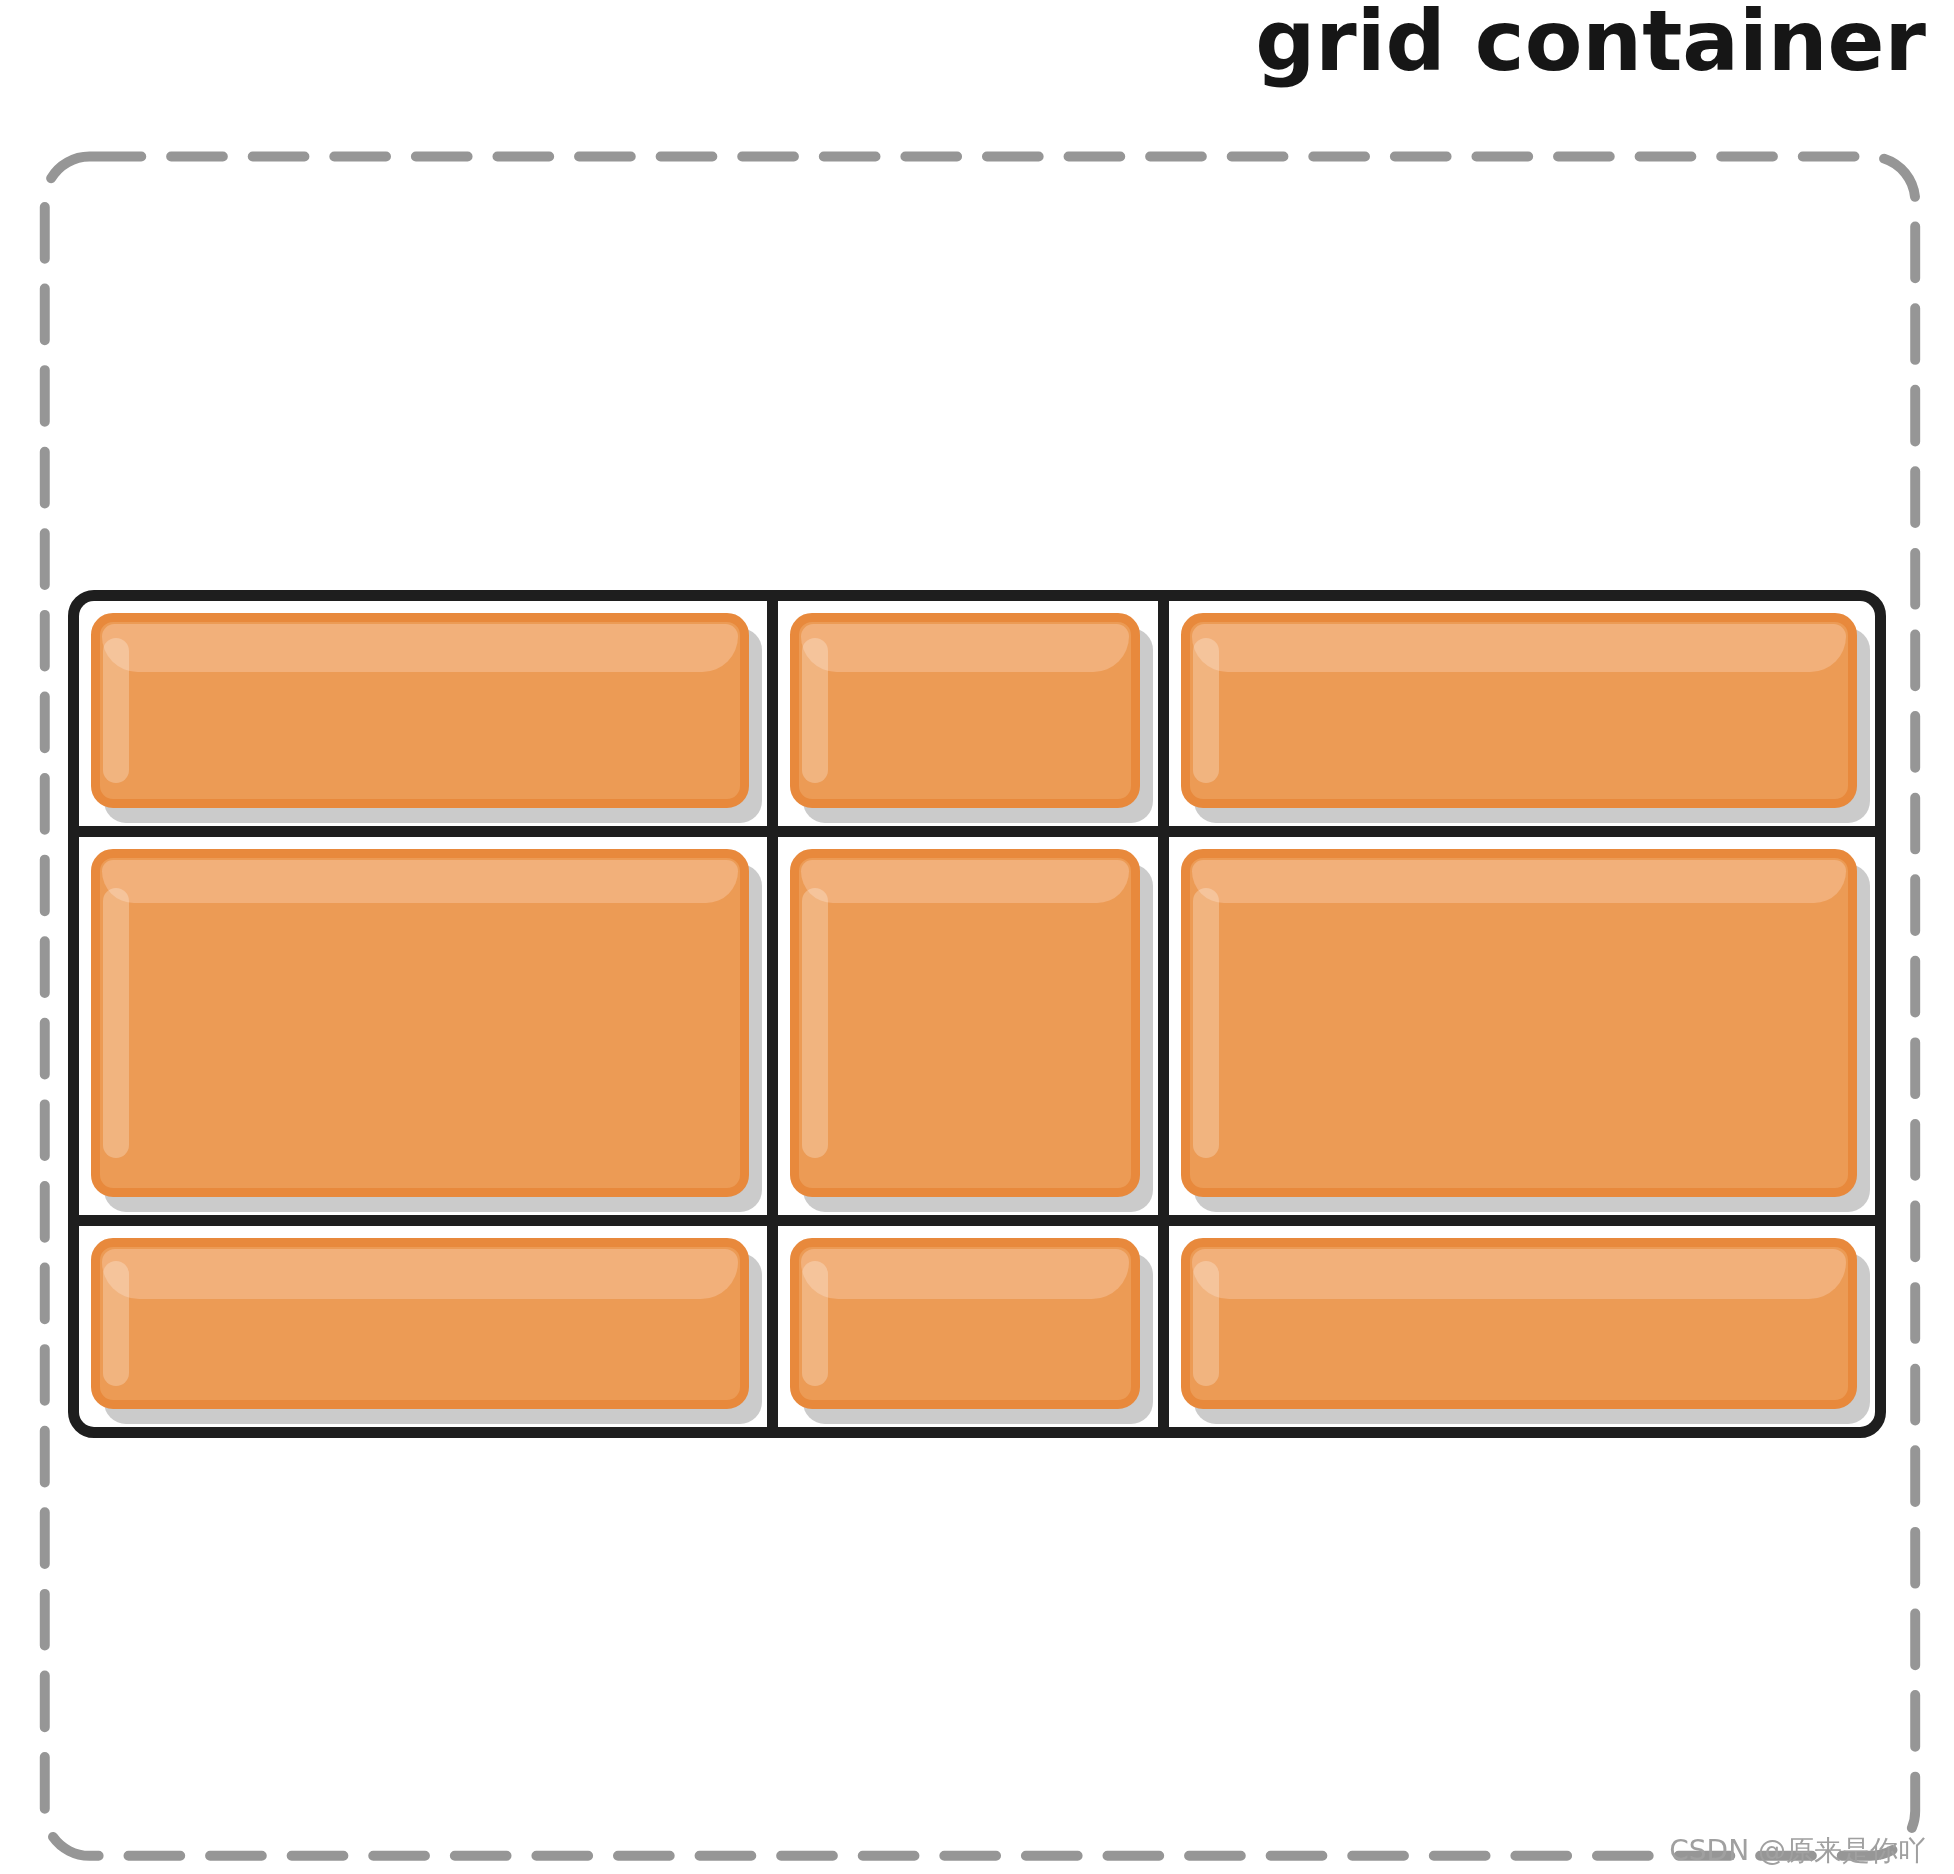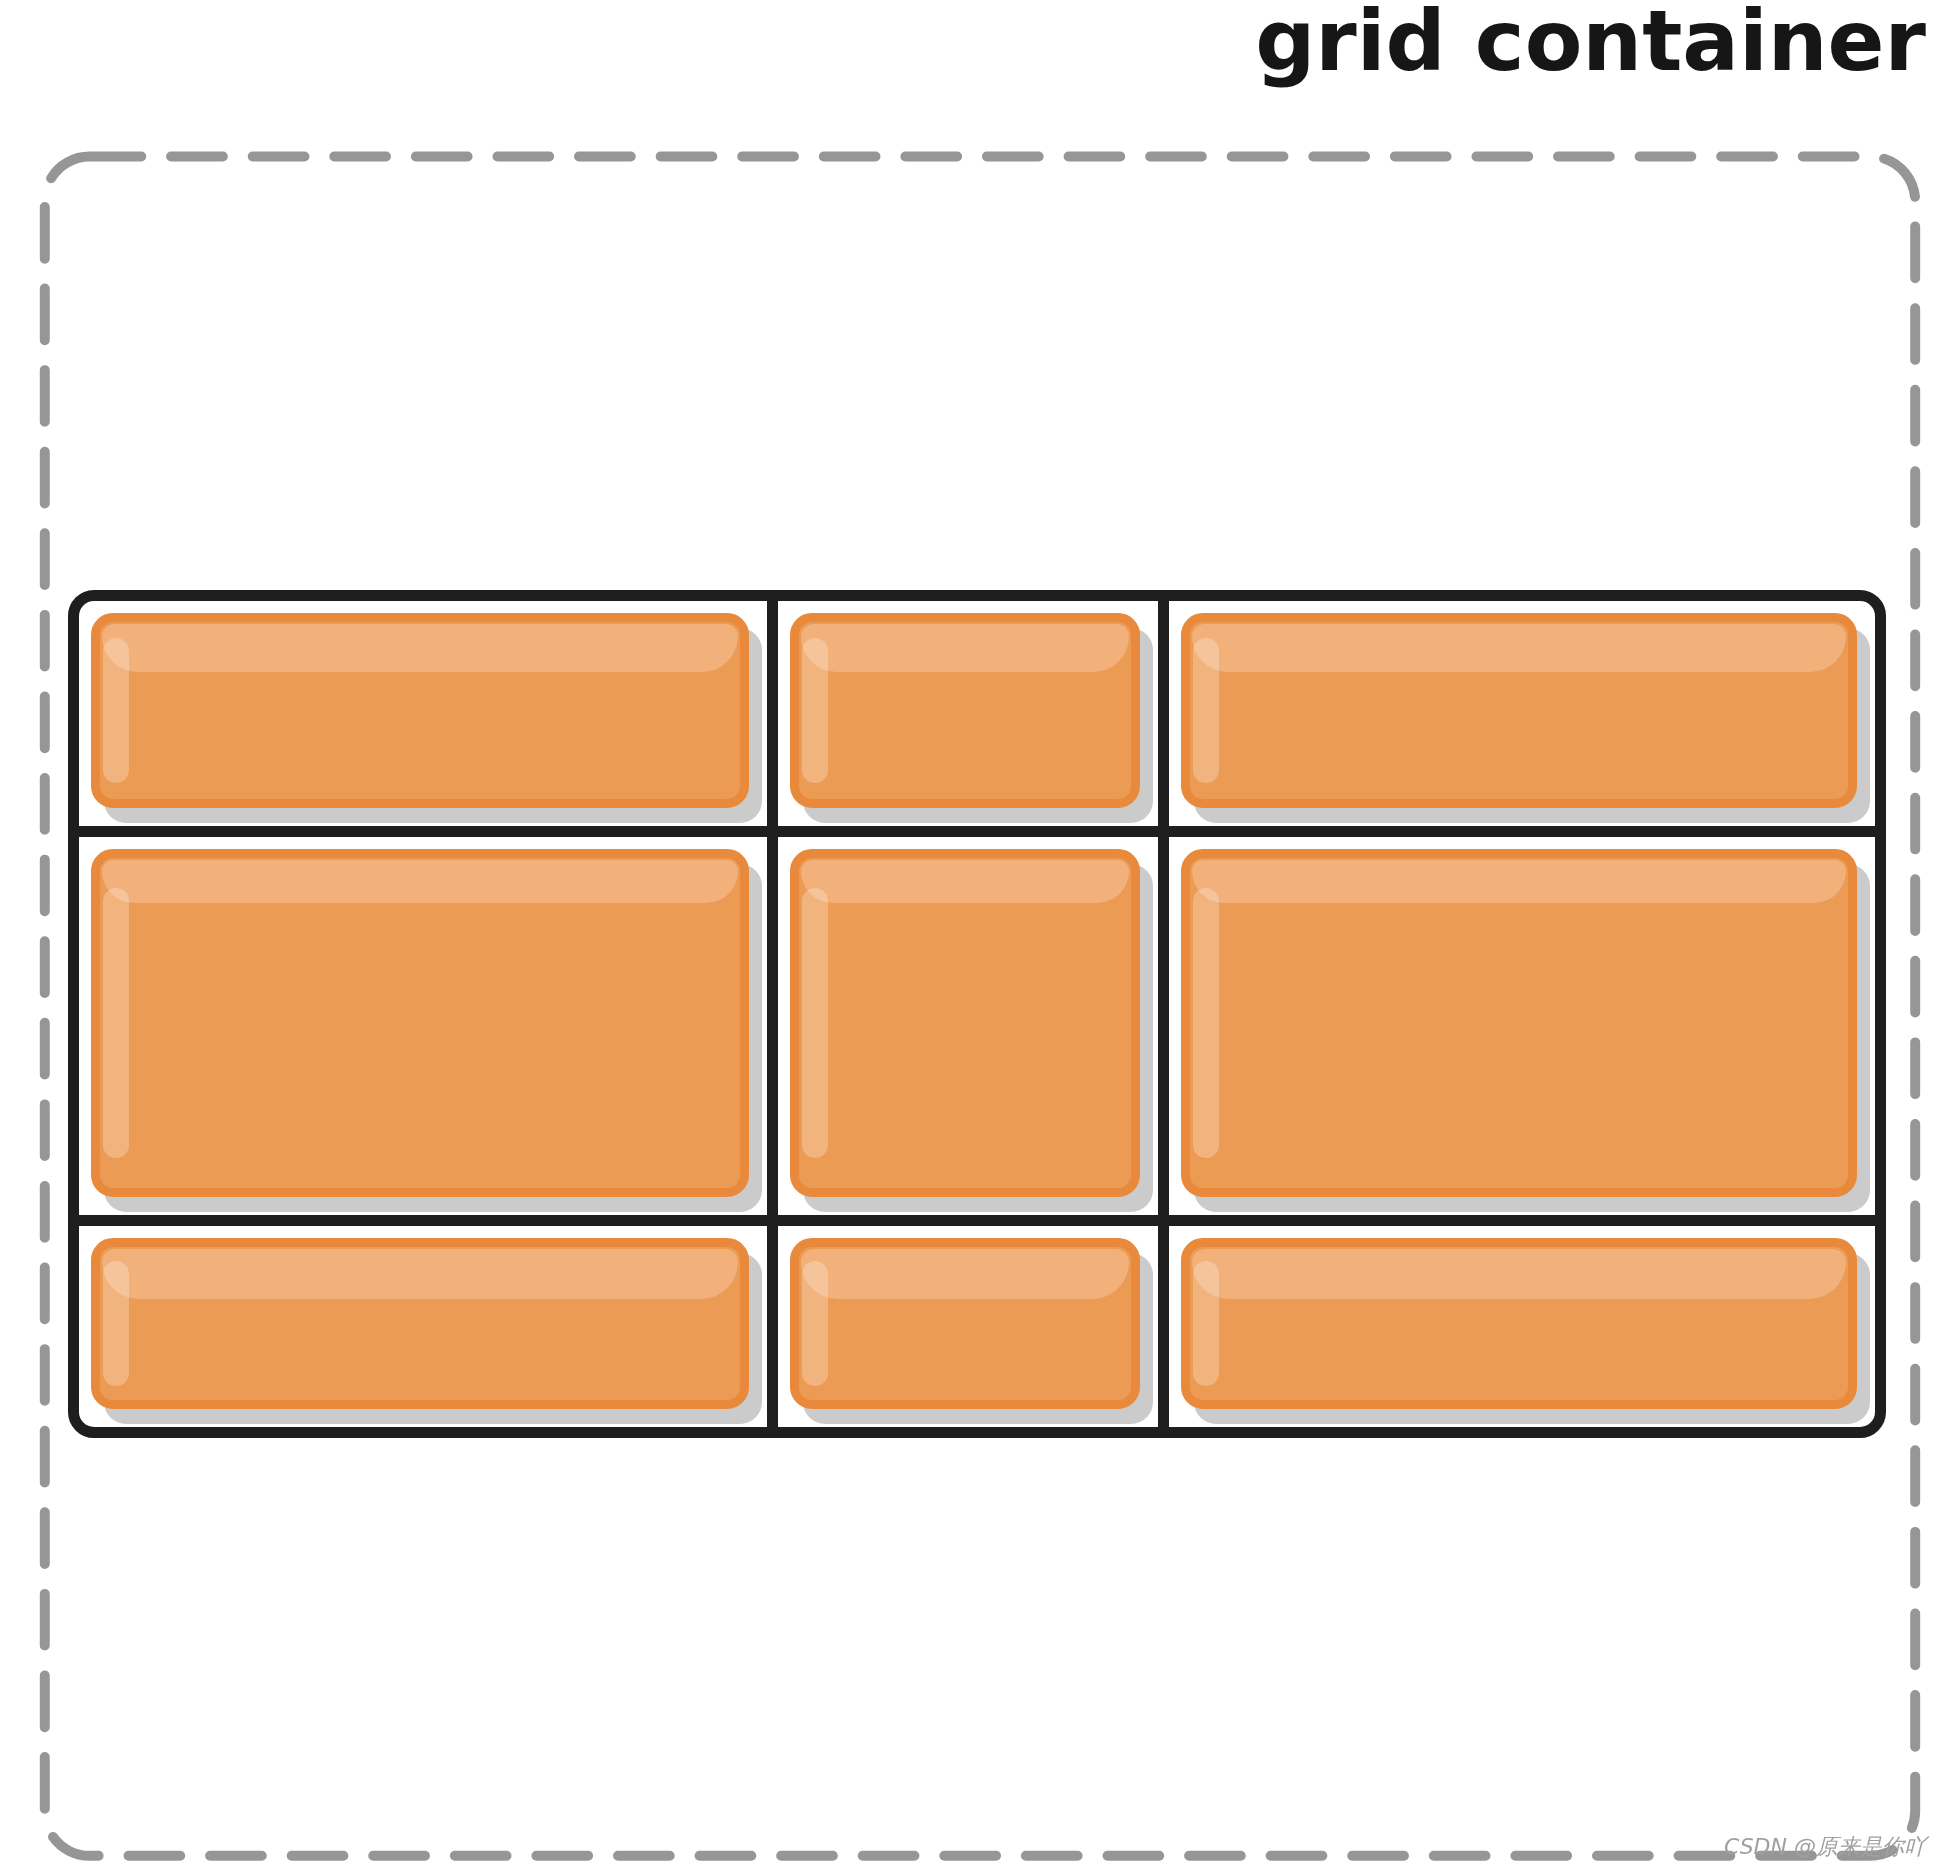--- a/index.html
+++ b/index.html
@@ -73,24 +73,23 @@
     top:9%;left:3px;bottom:9%;
     width:26px;
     background:rgba(255,255,255,0.25);
     border-radius:14px;
   }
 
   
   .watermark{
     position:absolute;
     top:1832px;right:16px;
-    font-size:22px;
+    font-size:28px;
     color:rgba(160,160,160,0.9);
     white-space:nowrap;
-    font-style:italic;
   }
 </style>
 </head>
 <body>
 
 <div class="page" style="--fill: #EC9B55; --hl: #F2B07A; --bord: #E8893C; --line: #1E1E1E; --shadow: #CBCBCB;">
 
   <svg class="dashed-svg" width="1954" height="1875" viewBox="0 0 1964 1884">
     <rect id="dashed-rect" x="45" y="157" width="1880" height="1708" rx="45" fill="none" stroke="#969696" stroke-width="10" stroke-dasharray="52 30" stroke-linecap="round"></rect>
   </svg>

